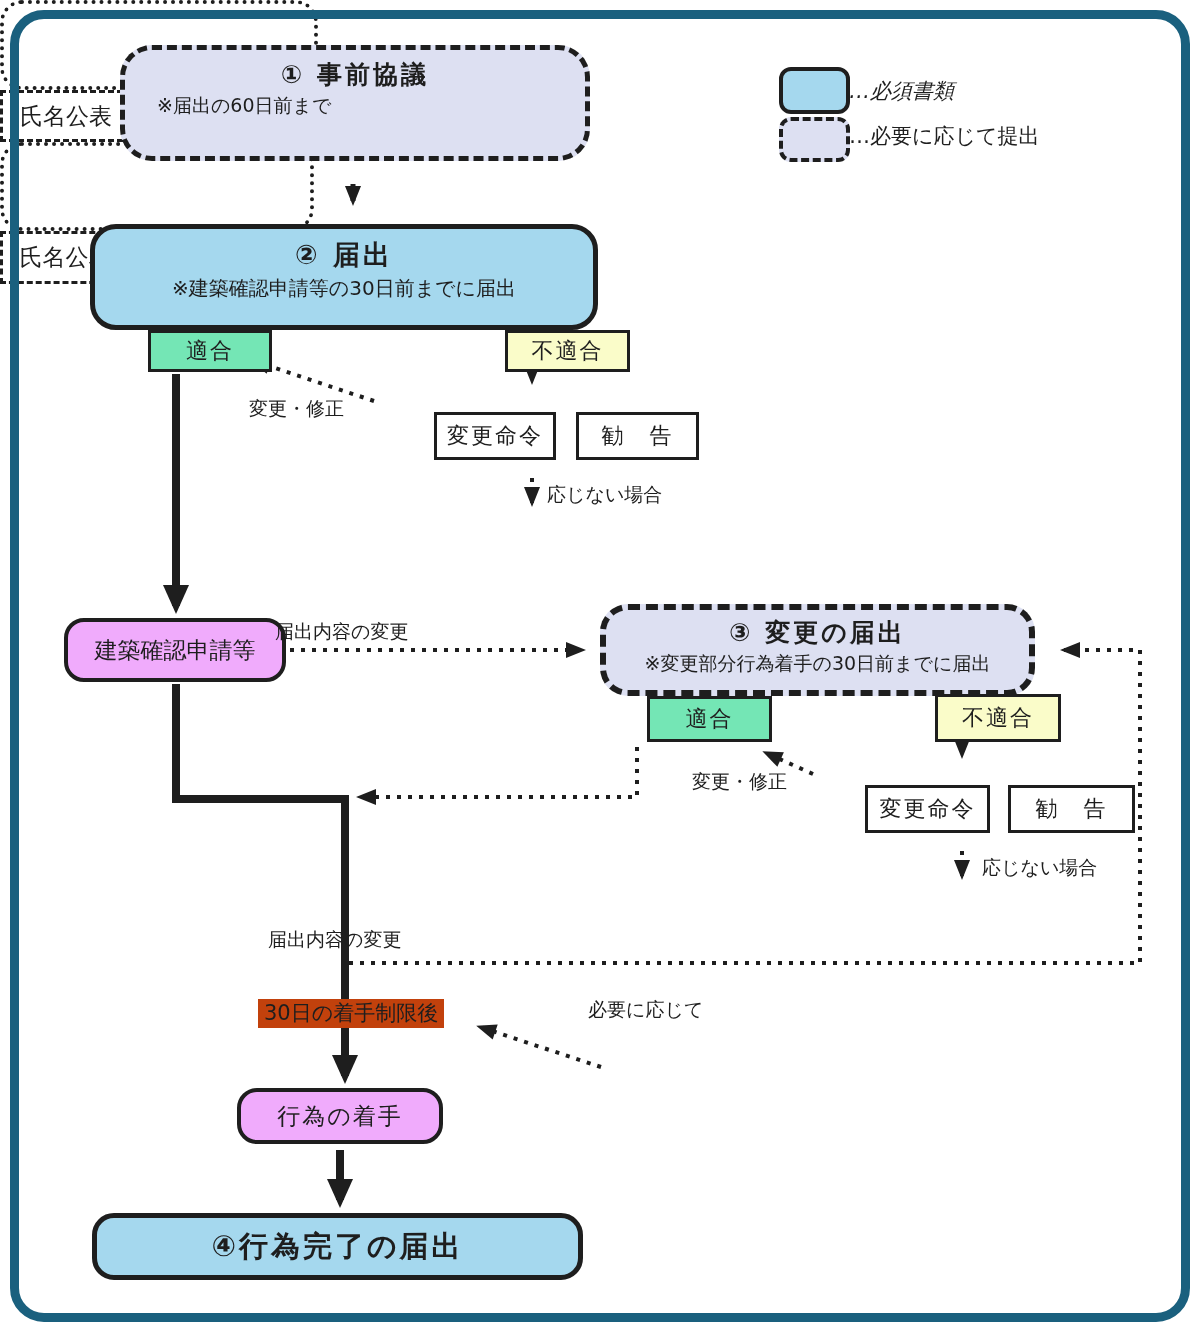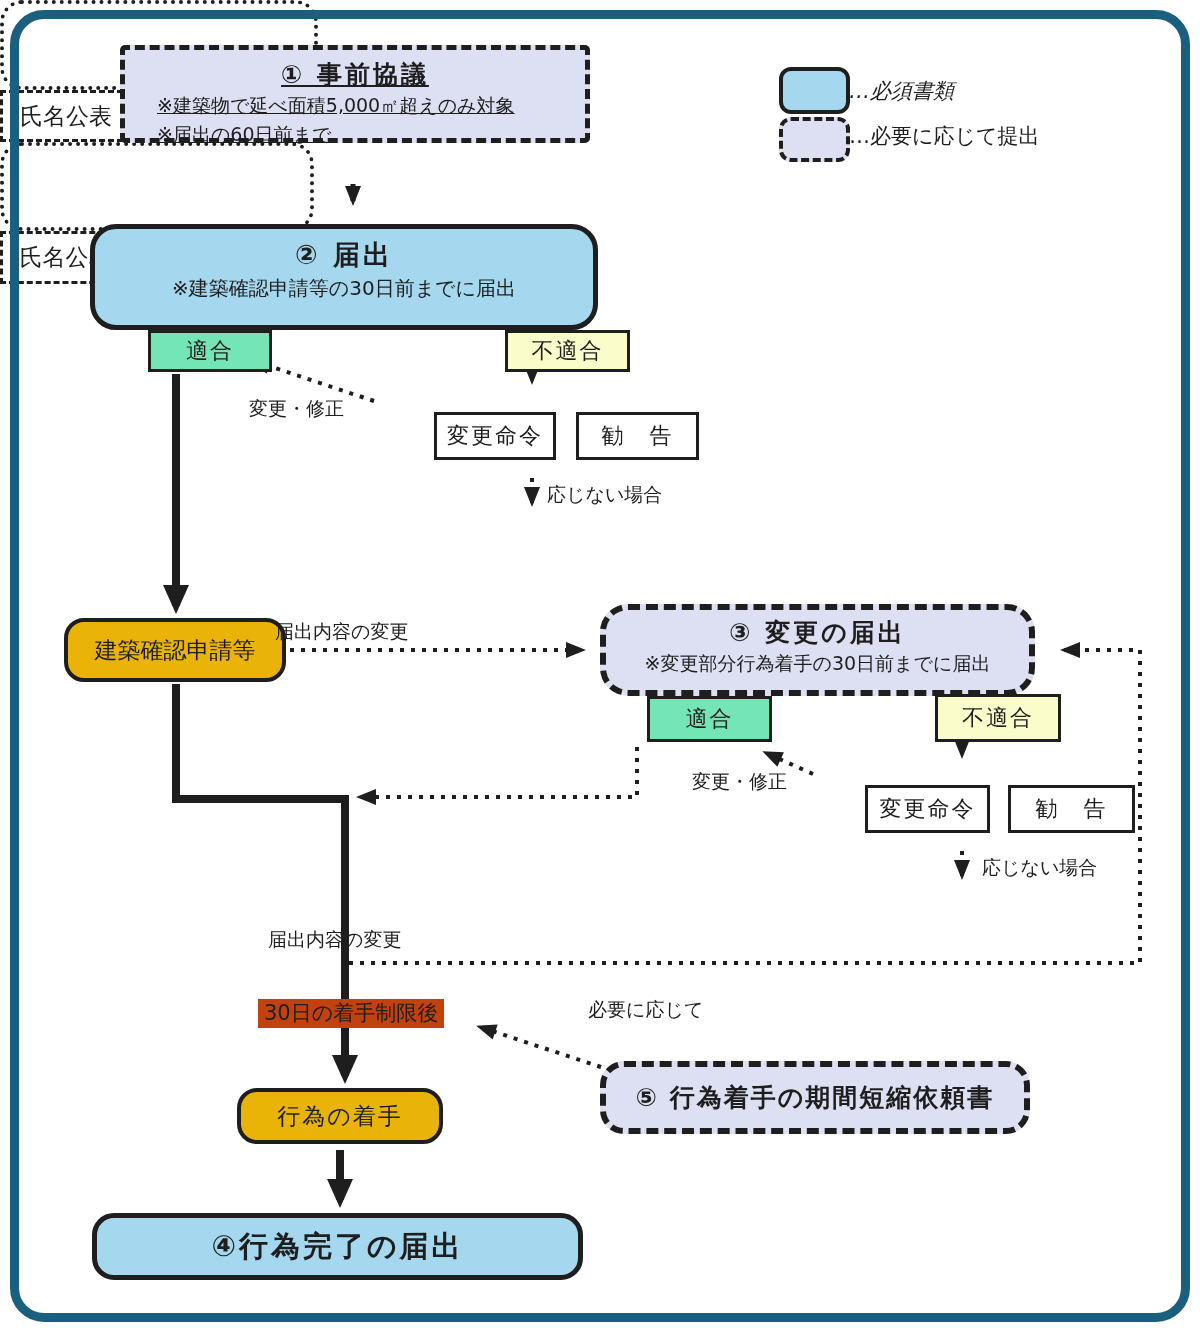--- a/index.html
+++ b/index.html
@@ -8,30 +8,30 @@
   }
   html,body{margin:0;padding:0;background:#fff;}
   .canvas{
     position:relative; width:1200px; height:1332px; background:#fff;
     font-family:"DejaVu Sans","Liberation Sans",sans-serif; color:var(--ink);
     overflow:hidden;
   }
   .frame{position:absolute; inset:10px; border:9px solid var(--frame); border-radius:34px;}
   svg.connectors{position:absolute; left:0; top:0;}
   .node,.badge,.lab{position:absolute; box-sizing:border-box;}
-  .node{background:#eab308; border:3px solid var(--ink); text-align:center;}
+  .node{background:#f0abfc; border:3px solid var(--ink); text-align:center;}
   .node .node-title{font-weight:bold;}
   .node .node-note{text-align:left; font-size:19px; line-height:1.5;}
   .badge{border:3px solid var(--ink); display:flex; align-items:center; justify-content:center;
          font-size:22px; letter-spacing:2px;margin-left:35px;}
   .lab{font-size:19px; white-space:nowrap; line-height:1.2;}
 
   
-  .step1{left:120px; top:45px; width:470px; height:98px; background:var(--lavender);
-         border:5px dashed var(--ink); border-radius:5px; padding:8px 0 0 0;text-decoration:underline;}
+  .step1{left:120px; top:45px; width:470px; height:116px; background:var(--lavender);
+         border:5px dashed var(--ink); border-radius:32px; padding:8px 0 0 0;}
   .step1 .node-title{font-size:25px; letter-spacing:3px;}
   .step1 .node-note{padding-left:32px;}
   
   .lg-swatch1{position:absolute; left:779px; top:67px; width:63px; height:39px;
               background:var(--blue); border:4px solid var(--ink); border-radius:12px;}
   .lg-swatch2{position:absolute; left:779px; top:117px; width:63px; height:37px;
               background:var(--lavender); border:4px dashed var(--ink); border-radius:12px;}
   .lg-lab1{left:849px; top:79px; font-size:21px;font-style:italic;}
   .lg-lab2{left:849px; top:124px; font-size:21px;}
   
@@ -115,21 +115,20 @@
     <path d="M349,963 H1140 V650 H1064" stroke="#1e1e1e" stroke-width="4" stroke-dasharray="4 7" fill="none" marker-end="url(#ah)"></path>
     <path d="M601,1067 L480,1027" stroke="#1e1e1e" stroke-width="4" stroke-dasharray="4 7" fill="none" marker-end="url(#ah)"></path>
 
     <path d="M176,374 V606" stroke="#1e1e1e" stroke-width="8" fill="none" marker-end="url(#ahb)"></path>
     <path d="M176,684 V799 H345 V1076" stroke="#1e1e1e" stroke-width="8" fill="none" marker-end="url(#ahb)"></path>
     <path d="M340,1150 V1200" stroke="#1e1e1e" stroke-width="8" fill="none" marker-end="url(#ahb)"></path>
   </svg>
 
   <div class="node step1">
     <div class="node-title">① 事前協議</div>
-    <div class="node-note">※建築物で延べ面積5,000㎡超えのみ対象</div>
     <div class="node-note">※届出の60日前まで</div>
   </div>
 
   <div class="lg-swatch1"></div>
   <div class="lab lg-lab1">…必須書類</div>
   <div class="lg-swatch2"></div>
   <div class="lab lg-lab2">…必要に応じて提出</div>
 
   <div class="node step2">
     <div class="node-title">② 届出</div>
@@ -150,23 +149,20 @@
     <div class="node-note">※変更部分行為着手の30日前までに届出</div>
   </div>
   <div class="badge pass3">適合</div>
   <div class="badge fail3">不適合</div>
 
   <div class="group2"></div>
   <div class="badge order2a">変更命令</div>
   <div class="badge order2b">勧　告</div>
   <div class="publish2">氏名公表</div>
 
-  <div class="node step5">
-    <div class="node-title">⑤ 行為着手の期間短縮依頼書</div>
-  </div>
 
   <div class="node step4">
     <div class="node-title">④行為完了の届出</div>
   </div>
   <div class="node act">行為の着手</div>
 
   <div class="lab lab-change-fix1">変更・修正</div>
   <div class="lab lab-no-comply1">応じない場合</div>
   <div class="lab lab-notify-change1">届出内容の変更</div>
   <div class="lab lab-change-fix2">変更・修正</div>

